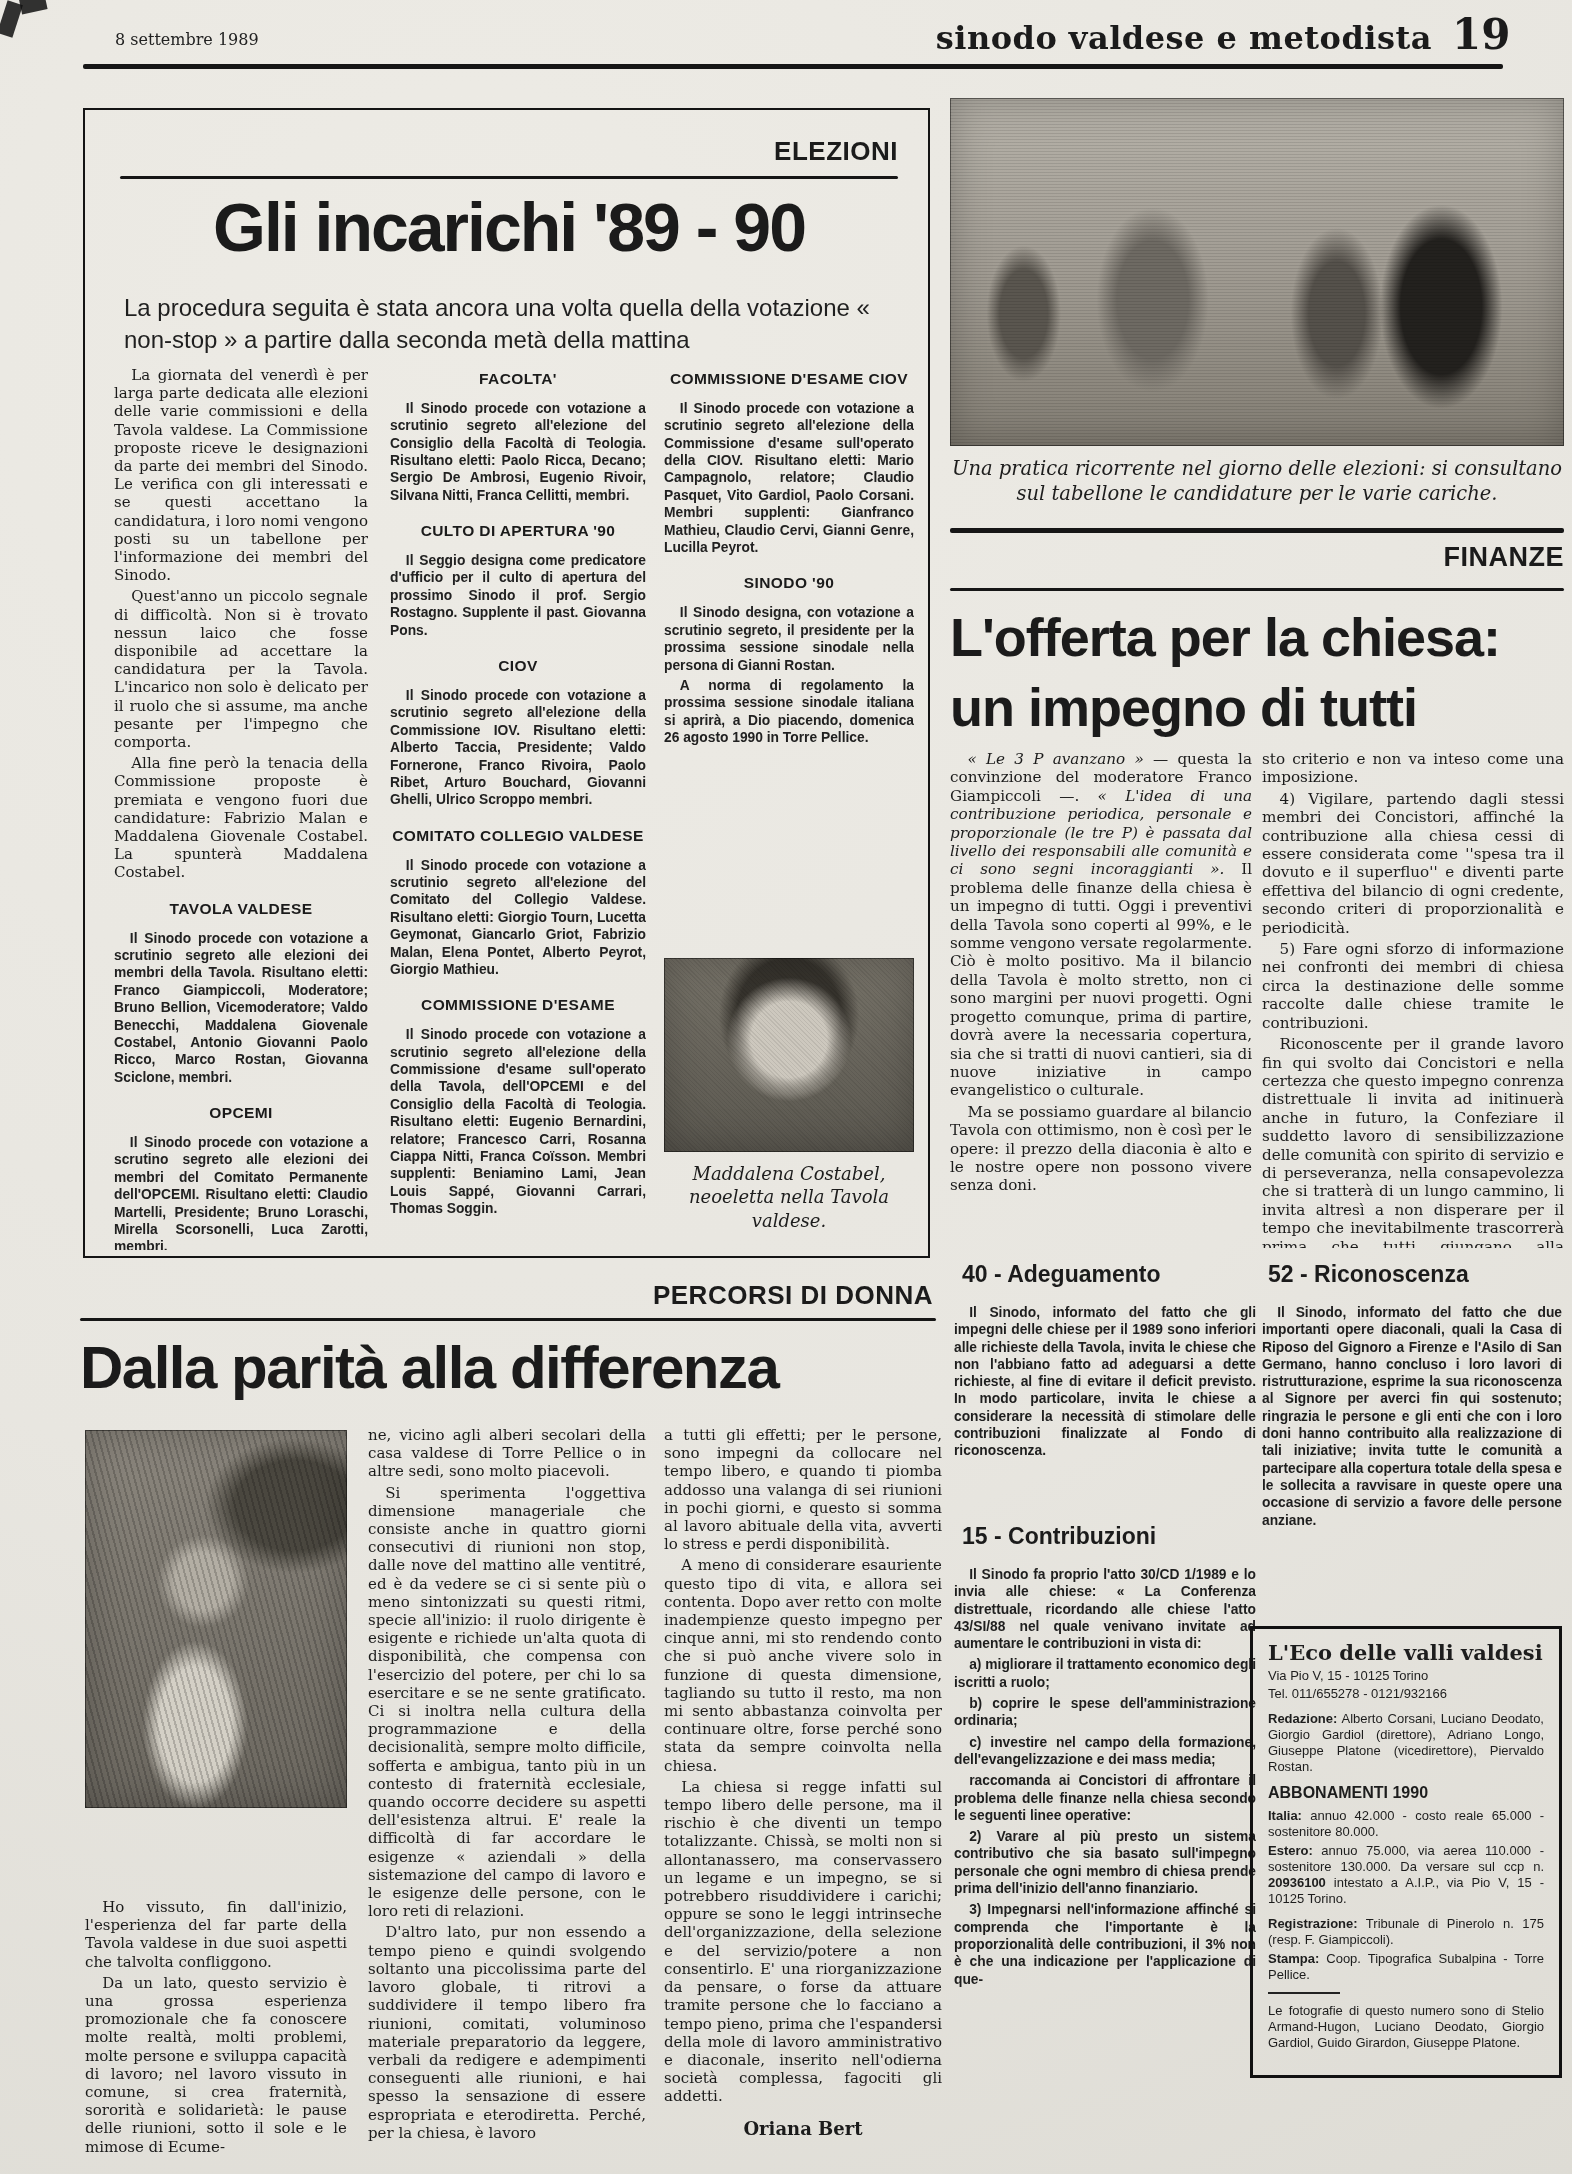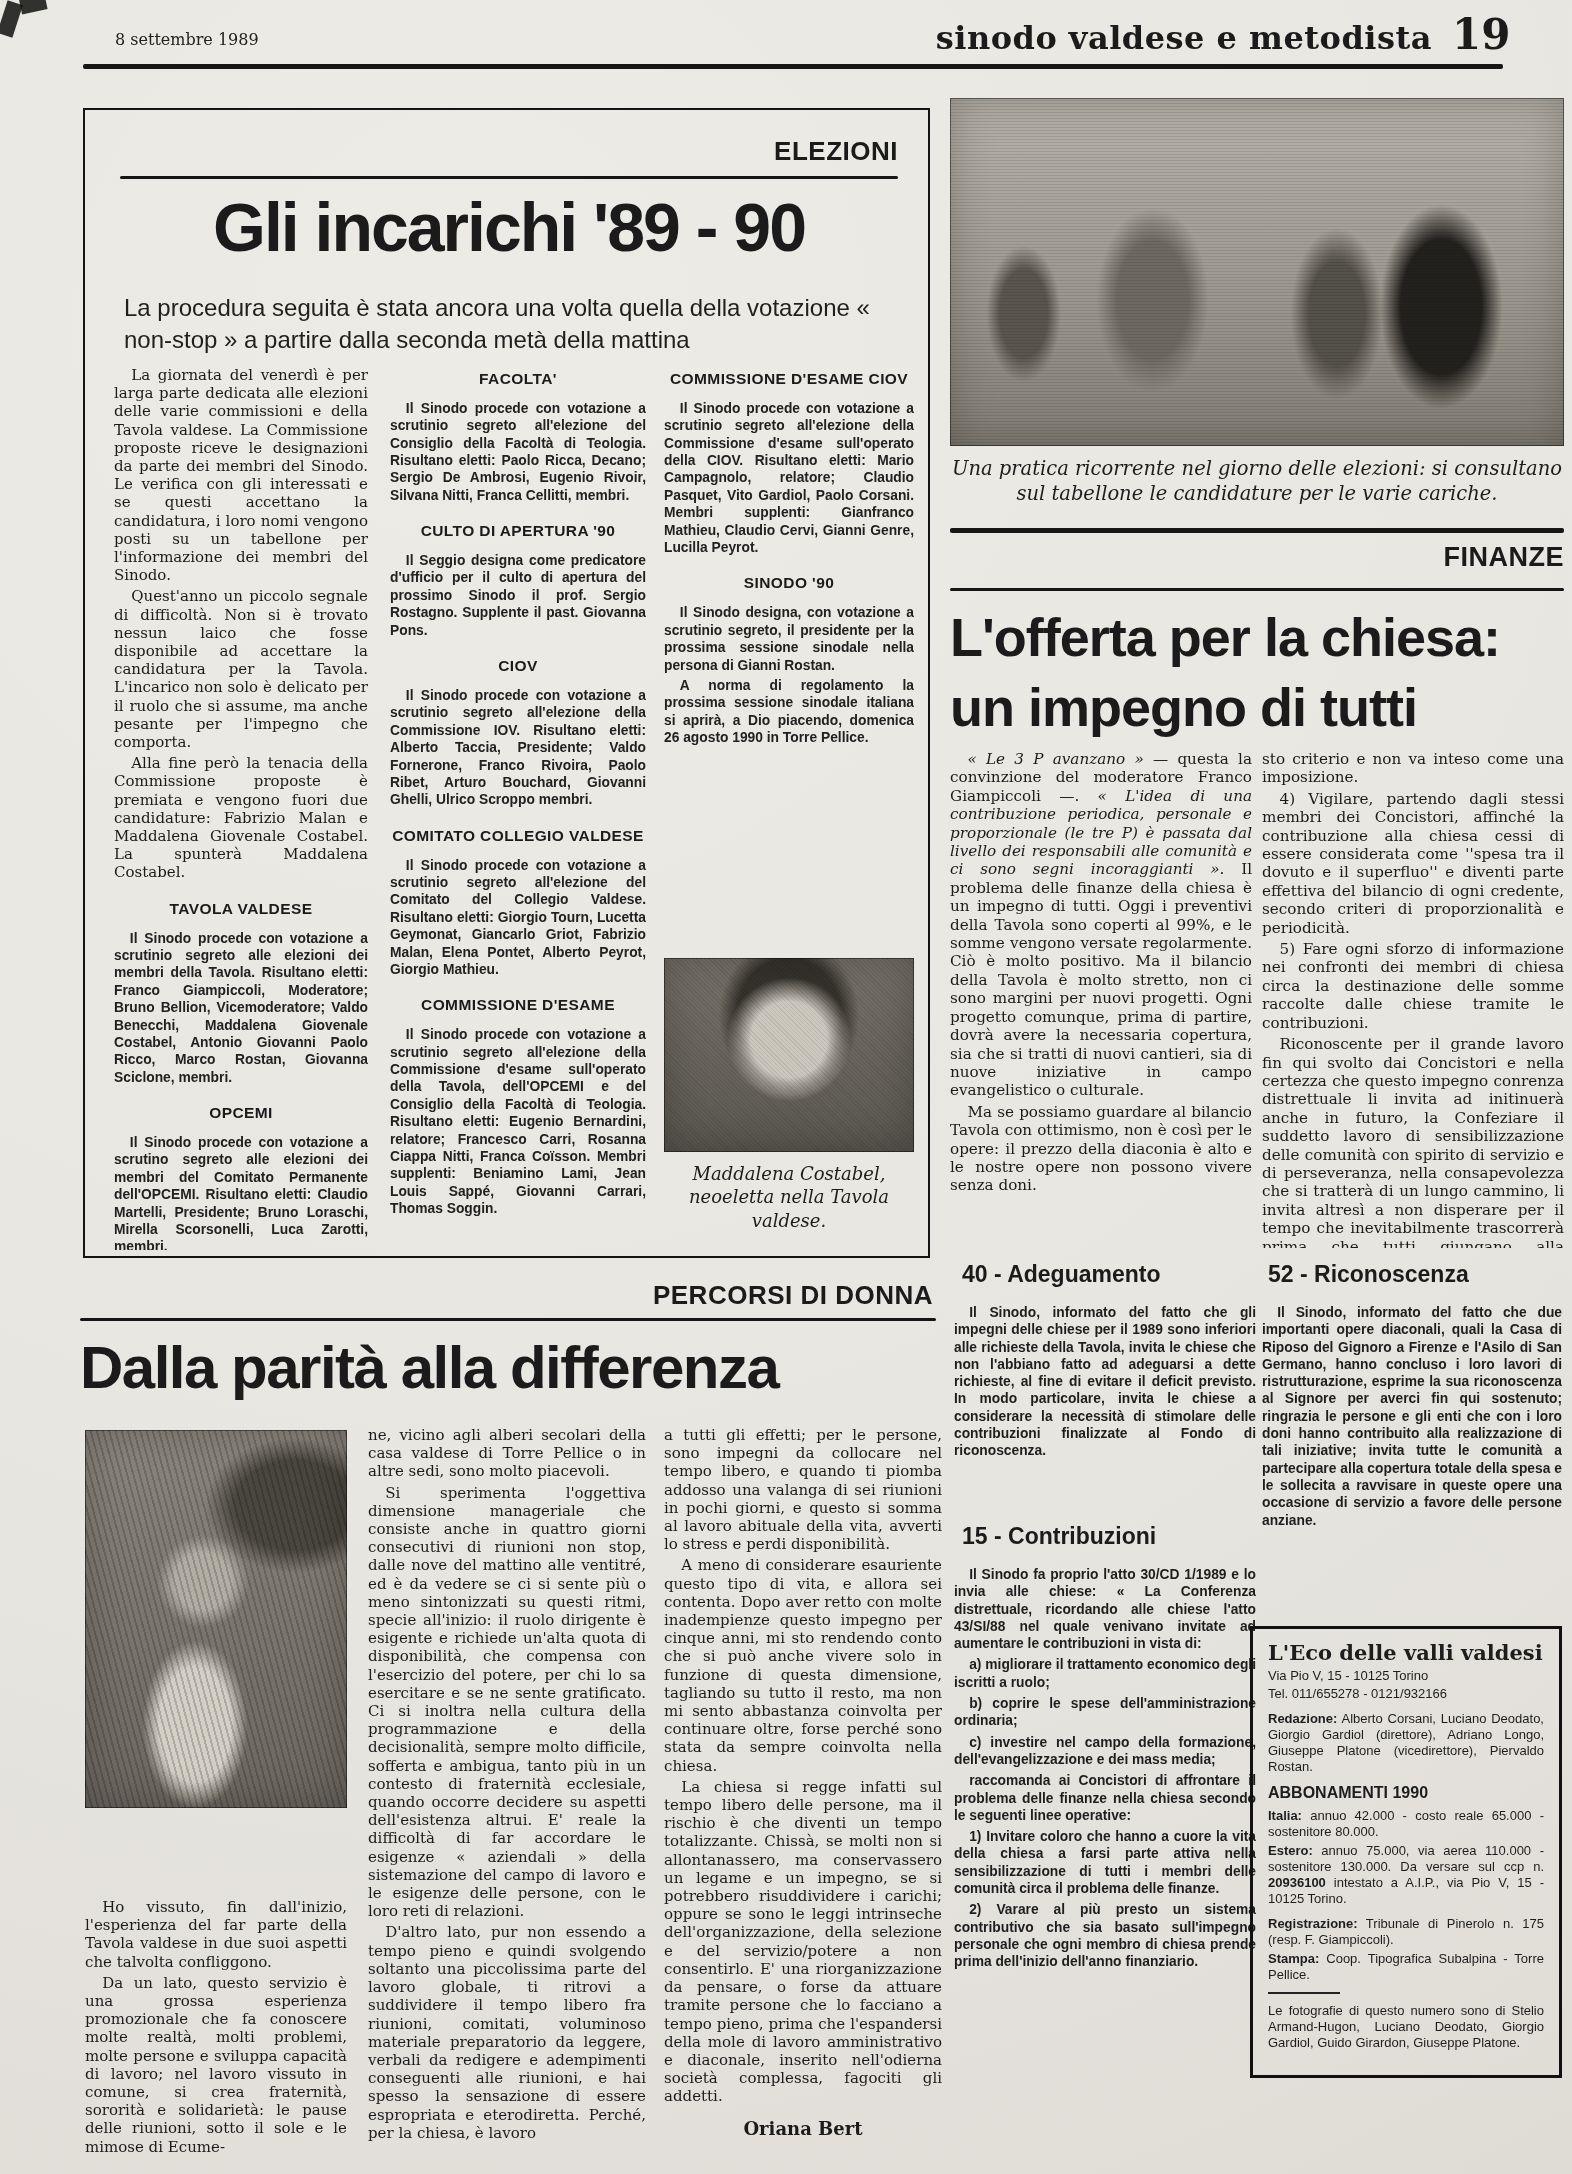--- a/index.html
+++ b/index.html
@@ -156,22 +156,22 @@
   <div class="abs col atti-body" style="left:954px;top:1304px;width:302px;height:212px;">
     <p>Il Sinodo, informato del fatto che gli impegni delle chiese per il 1989 sono inferiori alle richieste della Tavola, invita le chiese che non l'abbiano fatto ad adeguarsi a dette richieste, al fine di evitare il deficit previsto. In modo particolare, invita le chiese a considerare la necessità di stimolare delle contribuzioni finalizzate al Fondo di riconoscenza.</p>
   </div>
   <div class="abs atti-title" style="left:962px;top:1524px;width:290px;">15 - Contribuzioni</div>
   <div class="abs col atti-body" style="left:954px;top:1566px;width:302px;height:540px;">
     <p>Il Sinodo fa proprio l'atto 30/CD 1/1989 e lo invia alle chiese: « La Conferenza distrettuale, ricordando alle chiese l'atto 43/SI/88 nel quale venivano invitate ad aumentare le contribuzioni in vista di:</p>
     <p>a) migliorare il trattamento economico degli iscritti a ruolo;</p>
     <p>b) coprire le spese dell'amministrazione ordinaria;</p>
     <p>c) investire nel campo della formazione, dell'evangelizzazione e dei mass media;</p>
     <p>raccomanda ai Concistori di affrontare il problema delle finanze nella chiesa secondo le seguenti linee operative:</p>
-    <p>1) Invitare coloro che hanno a cuore la vita della chiesa a farsi parte attiva nella sensibilizzazione di tutti i membri delle comunità circa il problema delle finanze.</p>
     <p>2) Varare al più presto un sistema contributivo che sia basato sull'impegno personale che ogni membro di chiesa prende prima dell'inizio dell'anno finanziario.</p>
+    <p>3) Impegnarsi nell'informazione affinché si comprenda che l'importante è la proporzionalità delle contribuzioni, il 3% non è che una indicazione per l'applicazione di que-</p>
   </div>
   <div class="abs atti-title" style="left:1268px;top:1262px;width:290px;">52 - Riconoscenza</div>
   <div class="abs col atti-body" style="left:1262px;top:1304px;width:300px;height:310px;">
     <p>Il Sinodo, informato del fatto che due importanti opere diaconali, quali la Casa di Riposo del Gignoro a Firenze e l'Asilo di San Germano, hanno concluso i loro lavori di ristrutturazione, esprime la sua riconoscenza al Signore per averci fin qui sostenuto; ringrazia le persone e gli enti che con i loro doni hanno contribuito alla realizzazione di tali iniziative; invita tutte le comunità a partecipare alla copertura totale della spesa e le sollecita a ravvisare in queste opere una occasione di servizio a favore delle persone anziane.</p>
   </div>
 
   <div class="abs infobox" style="left:1250px;top:1626px;width:312px;height:452px;">
     <p class="ib-title">L'Eco delle valli valdesi</p>
     <p class="ib-line">Via Pio V, 15 - 10125 Torino</p>
     <p>Tel. 011/655278 - 0121/932166</p>

